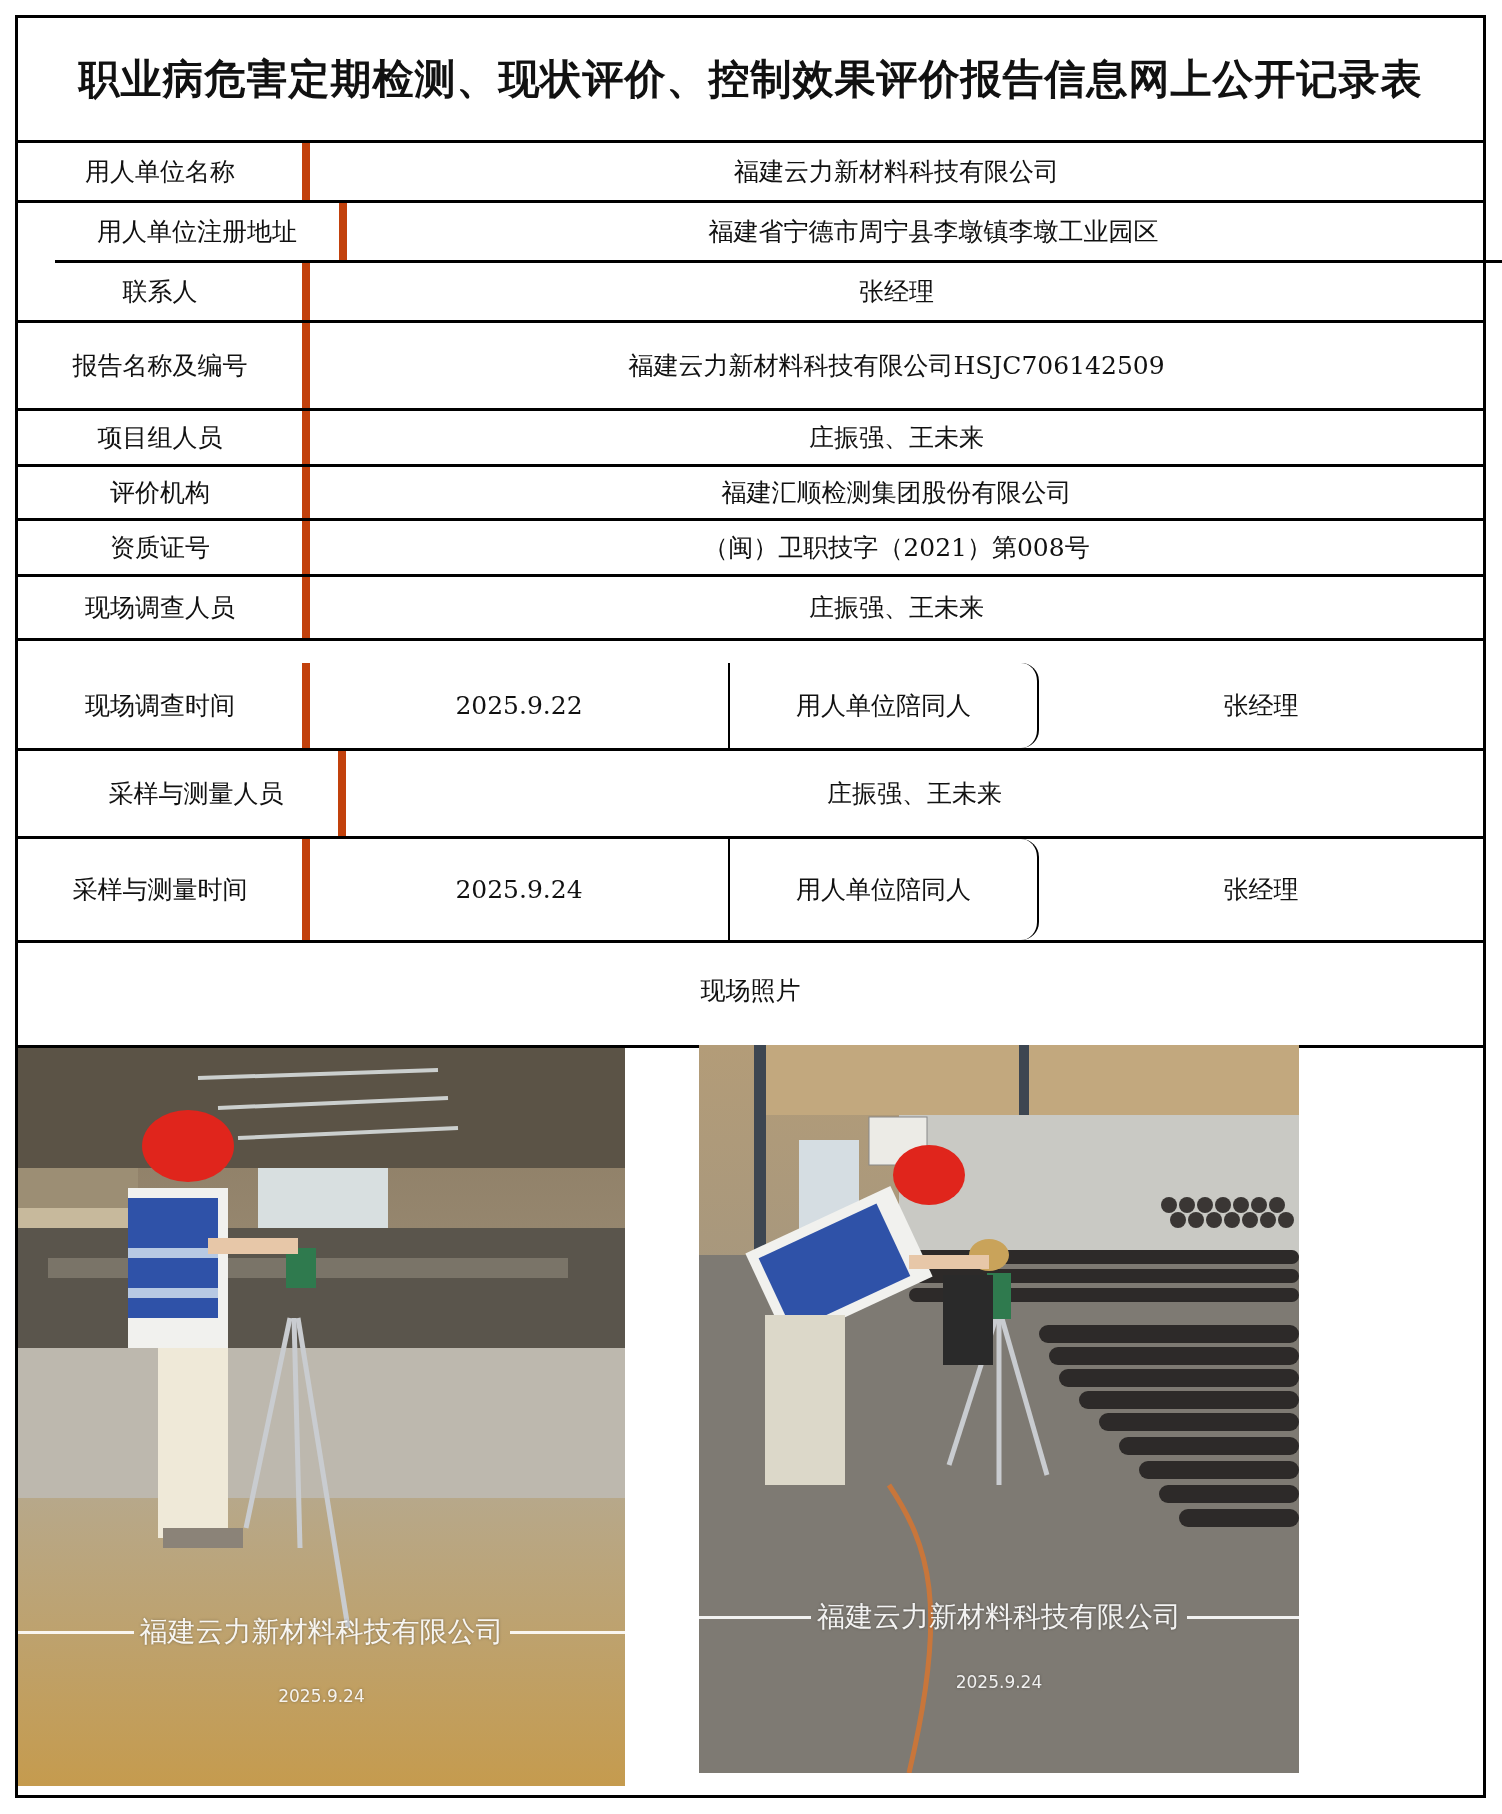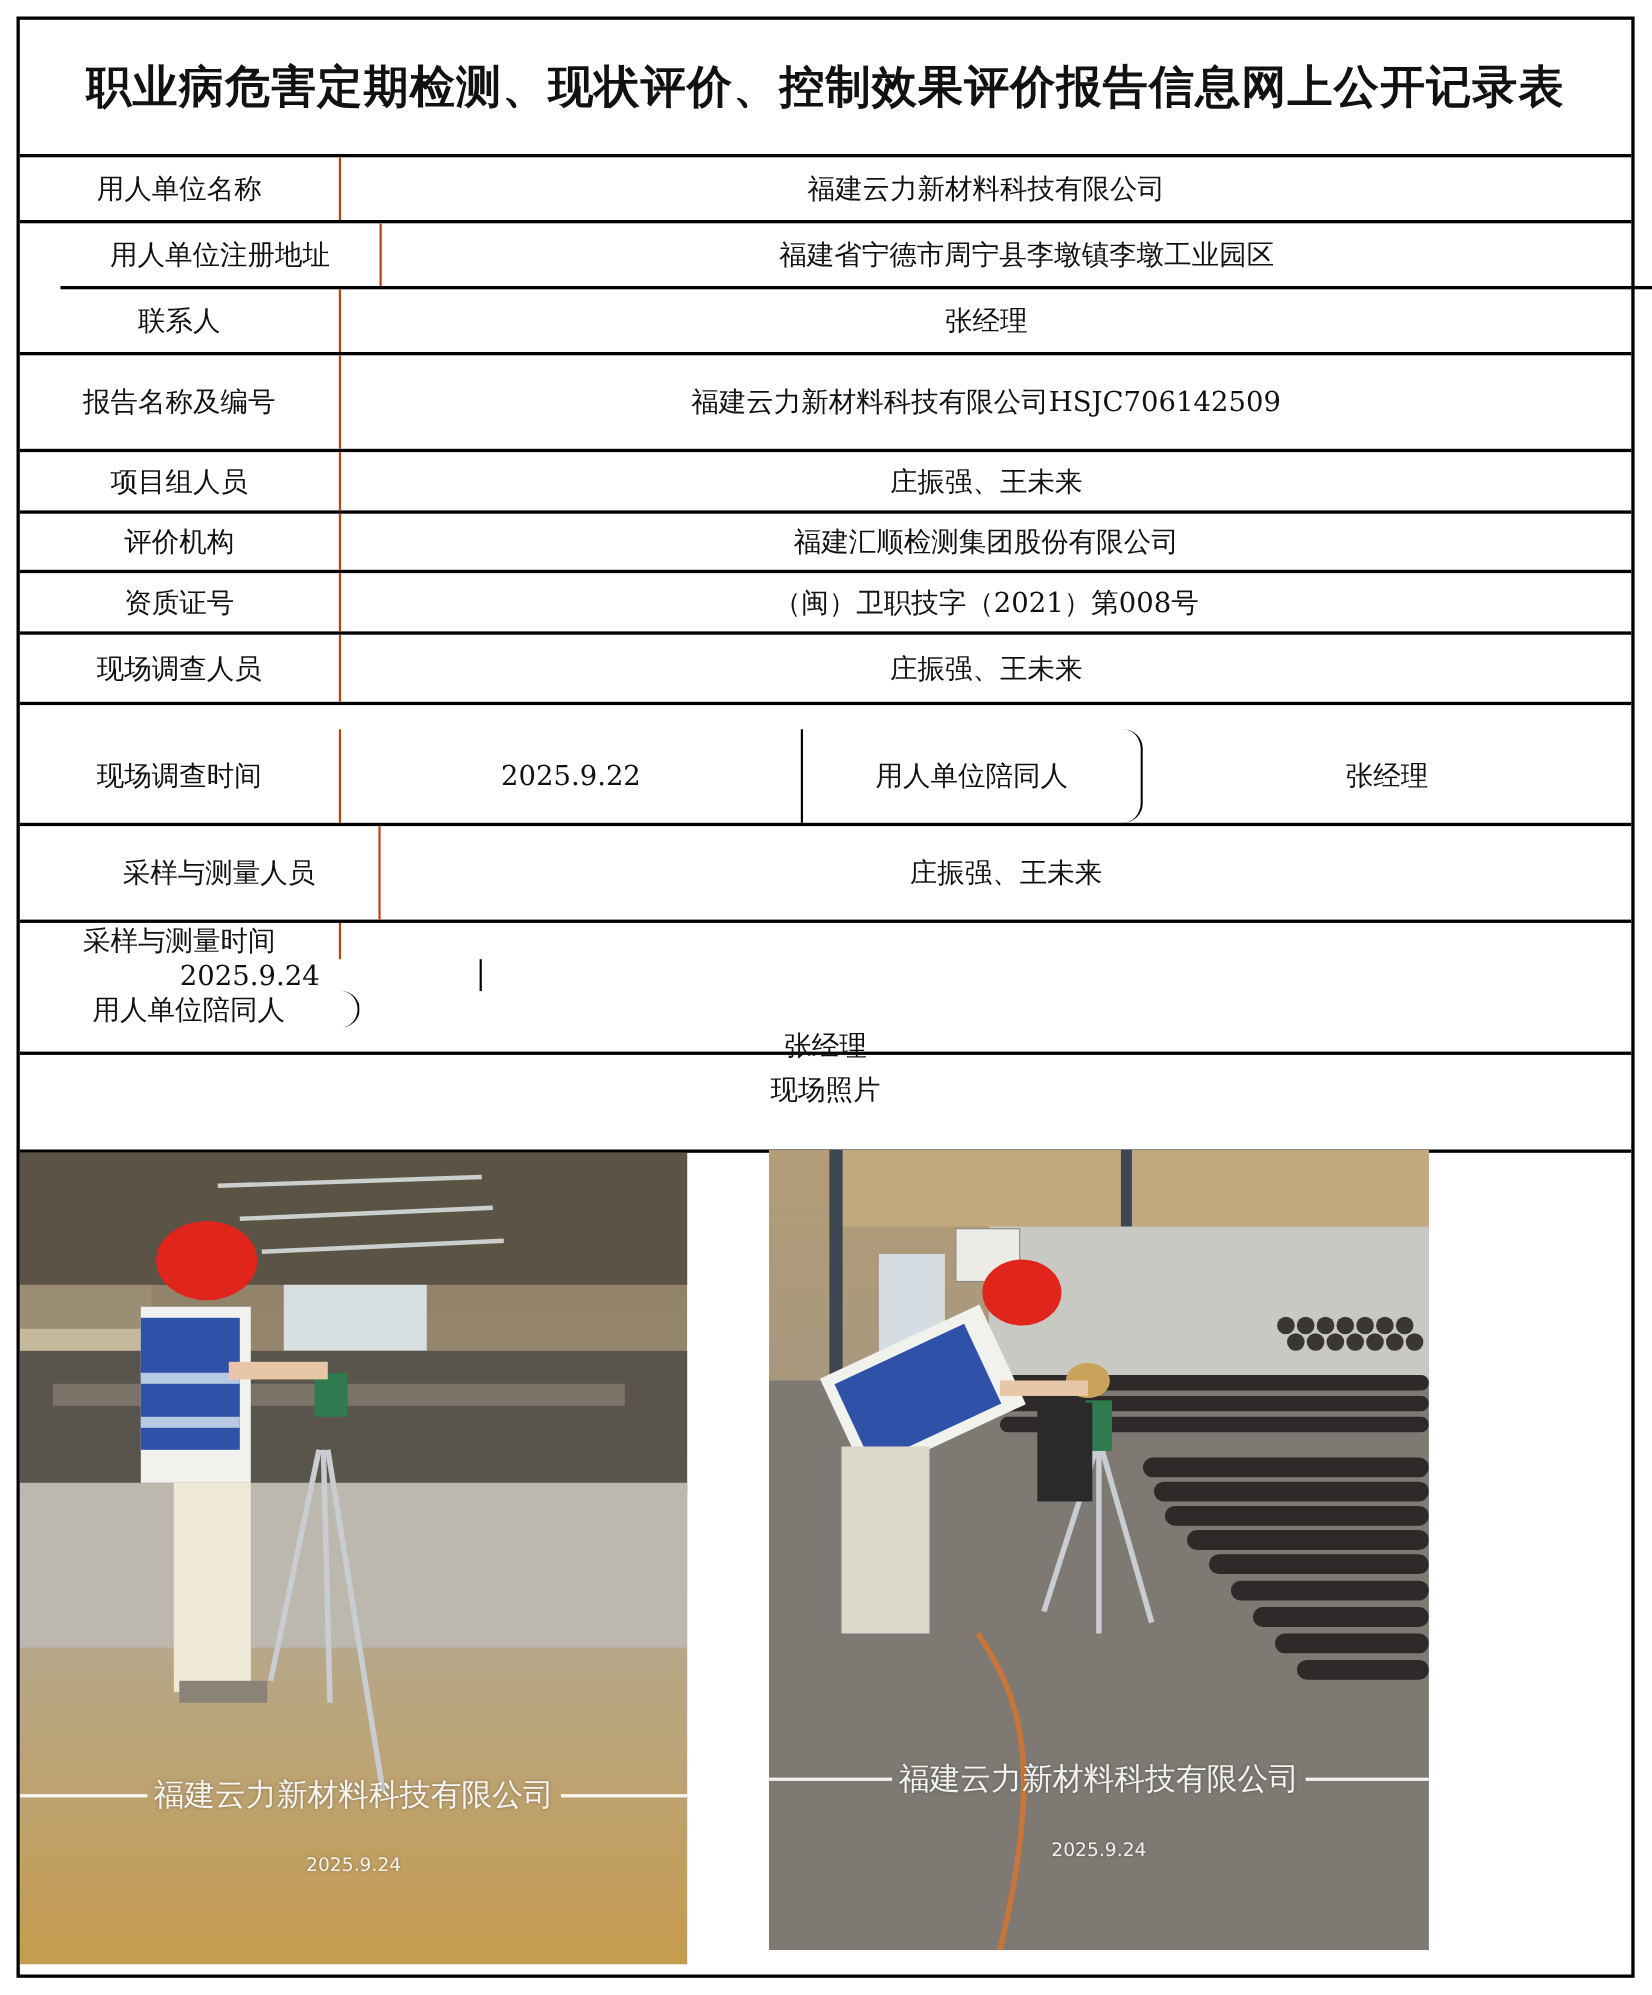--- a/index.html
+++ b/index.html
@@ -8,21 +8,21 @@
   .sheet { position: absolute; left: 15px; top: 15px; width: 1471px; height: 1783px;
            border: 3px solid #000; box-sizing: border-box; }
   .title { position: absolute; left: 0; top: 0; width: 100%; height: 125px;
            display: flex; align-items: center; justify-content: center;
            font-size: 41px; font-weight: bold; letter-spacing: 1px; border-bottom: 3px solid #000;
            box-sizing: border-box; font-family: "DejaVu Serif", "Liberation Serif", serif; }
   .row { position: absolute; left: 0; width: 100%; display: flex; border-bottom: 3px solid #000;
          box-sizing: border-box; }
   .cell { display: flex; align-items: center; justify-content: center; font-size: 25px;
           box-sizing: border-box; height: 100%; }
-  .cell.lbl { width: 292px; border-right: 2px solid #c2410c; text-align: center; }
+  .cell.lbl { width: 292px; border-right: 8px solid #c2410c; text-align: center; }
   .cell.val { flex: 1; }
   .cell.c2 { width: 420px; border-right: 2px solid #000; }
   .cell.c3 { width: 309px; border-right: 2px solid #000; border-radius: 18px; }
   .cell.c4 { flex: 1; }
   .photo-head { position: absolute; left: 0; width: 100%; display: flex; align-items: center; justify-content: center;
                 font-size: 25px; border-bottom: 3px solid #000; box-sizing: border-box; }
   .photo { position: absolute; overflow: hidden; }
   .photo .wm { position: absolute; left: 0; right: 0; display: flex; align-items: center; justify-content: center;
                color: rgba(255,255,255,0.92); font-family: "DejaVu Sans", "Liberation Sans", sans-serif;
                font-size: 28px; text-shadow: 0 0 3px rgba(0,0,0,0.35); }
@@ -74,21 +74,21 @@
   <div class="row" style="top:645px;height:88px;">
     <div class="cell lbl">现场调查时间</div>
     <div class="cell c2">2025.9.22</div>
     <div class="cell c3">用人单位陪同人</div>
     <div class="cell c4">张经理</div>
   </div>
   <div class="row" style="top:733px;height:88px;padding-left:36px;">
     <div class="cell lbl">采样与测量人员</div>
     <div class="cell val">庄振强、王未来</div>
   </div>
-  <div class="row" style="top:821px;height:120px;flex-direction:column;">
+  <div class="row" style="top:821px;height:104px;">
     <div class="cell lbl">采样与测量时间</div>
     <div class="cell c2">2025.9.24</div>
     <div class="cell c3">用人单位陪同人</div>
     <div class="cell c4">张经理</div>
   </div>
 
   <div class="photo-head" style="top:917px;height:113px;">现场照片</div>
 
   <div class="photo" style="left:0px;top:1030px;width:607px;height:738px;">
     <svg width="607" height="738" viewBox="0 0 607 738">

